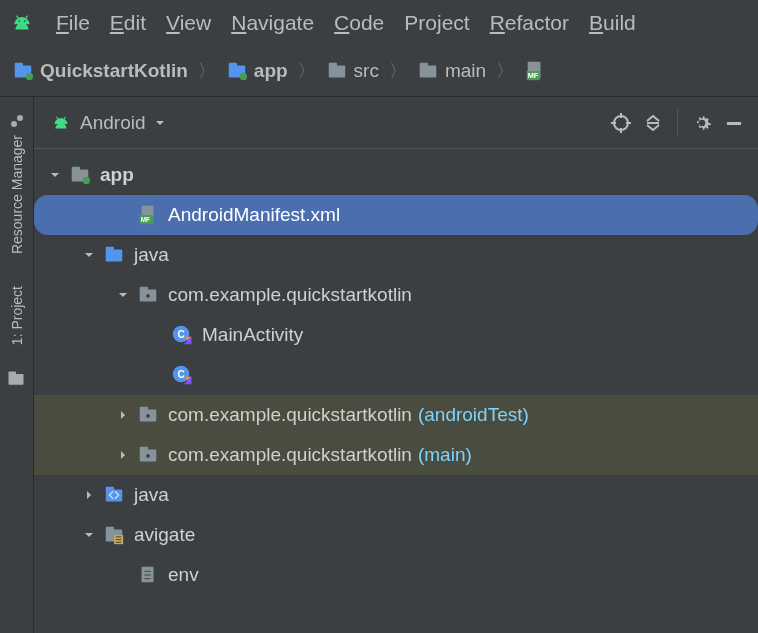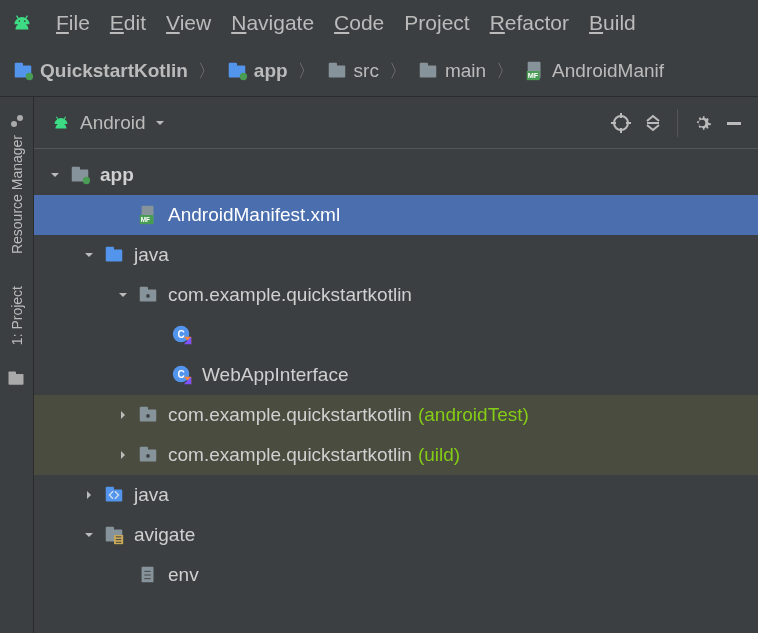--- a/index.html
+++ b/index.html
@@ -25,30 +25,30 @@
 .tool-window { flex: 1; display: flex; flex-direction: column; }
 .tool-header { display: flex; align-items: center; height: 52px; padding: 0 8px; border-bottom: 1px solid #515658; }
 .tool-header .selector { display: flex; align-items: center; gap: 8px; cursor: pointer; padding: 4px 8px; }
 .tool-header .selector .label { font-size: 19px; color: #bbbbbb; }
 .tool-header .spacer { flex: 1; }
 .tool-header .icon-btn { width: 32px; height: 32px; display: flex; align-items: center; justify-content: center; cursor: pointer; border-radius: 3px; }
 .tool-header .divider { width: 1px; height: 28px; background: #555; margin: 0 8px; }
 
 .tree { flex: 1; padding-top: 6px; overflow: hidden; }
 .tree-row { display: flex; align-items: center; height: 40px; cursor: pointer; padding-right: 8px; }
-.tree-row.selected { background: #4b6eaf; }
+.tree-row.selected { background: #4b6eaf; border-radius: 14px; }
 .tree-row.highlight { background: #4a4c3f; }
 .tree-row .indent { display: inline-block; }
 .tree-row .arrow { width: 18px; height: 18px; display: inline-flex; align-items: center; justify-content: center; margin-right: 4px; }
 .tree-row .arrow.none { visibility: hidden; }
 .tree-row .node-icon { width: 24px; height: 24px; display: inline-flex; align-items: center; justify-content: center; margin-right: 8px; }
 .tree-row .label { font-size: 19px; color: #d0d0d0; }
 .tree-row.selected .label { color: #ffffff; }
 .tree-row .label.bold { font-weight: 700; }
-.tree-row .suffix { font-size: 19px; color: #84cc16; margin-left: 6px; }
+.tree-row .suffix { font-size: 19px; color: #7dd3fc; margin-left: 6px; }
 
 svg { display: block; }
 </style>
 </head>
 <body>
 
 <div class="menubar">
   <span class="logo">
     <svg width="26" height="26" viewBox="0 0 24 24">
         <path fill="#3ddc84" d="M6 18c0-3.3 2.7-6 6-6s6 2.7 6 6H6zm2-10l-1.5-2.5 1-0.6L9 7.3C9.9 6.8 11 6.5 12 6.5s2.1 0.3 3 0.8l1.5-2.4 1 0.6L16 8c1.8 1.1 3 3 3 5.2H5C5 11 6.2 9.1 8 8zM9.5 11c0.4 0 0.8-0.3 0.8-0.8S9.9 9.5 9.5 9.5 8.8 9.8 8.8 10.2 9.1 11 9.5 11zm5 0c0.4 0 0.8-0.3 0.8-0.8S14.9 9.5 14.5 9.5s-0.8 0.3-0.8 0.8 0.4 0.7 0.8 0.7z"></path>
@@ -98,21 +98,20 @@
       </svg>
     <span class="label">main</span>
   </span>
   <span class="sep">〉</span>
   <span class="crumb">
     <svg width="22" height="22" viewBox="0 0 24 24">
         <rect x="4" y="2" width="14" height="18" rx="1" fill="#87939a"></rect>
         <rect x="3" y="12" width="14" height="10" fill="#499c54"></rect>
         <text x="4" y="20" font-size="8" fill="#fff" font-weight="700">MF</text>
       </svg>
-    <span class="label">AndroidManif</span>
   </span>
 </div>
 
 <div class="main">
 
   <div class="sidebar-tabs">
     <div class="sidebar-tab">
       <span>Resource Manager</span>
       <span class="sidebar-tab-icon">
         <svg width="16" height="16" viewBox="0 0 16 16">
@@ -235,33 +234,33 @@
           <span class="indent" style="width:114px"></span>
           <span class="arrow none"></span>
           <span class="node-icon">
             <svg width="22" height="22" viewBox="0 0 24 24">
               <circle cx="11" cy="11" r="9" fill="#5394ec"></circle>
               <text x="7" y="15" font-size="11" fill="#fff" font-weight="700">C</text>
               <polygon points="14,14 22,14 22,22" fill="#f9873a"></polygon>
               <polygon points="14,22 22,14 22,22" fill="#7f52ff"></polygon>
             </svg>
           </span>
+          <span class="label">MainActivity</span>
         </div>
         <div class="tree-row">
           <span class="indent" style="width:114px"></span>
           <span class="arrow none"></span>
           <span class="node-icon">
             <svg width="22" height="22" viewBox="0 0 24 24">
               <circle cx="11" cy="11" r="9" fill="#5394ec"></circle>
               <text x="7" y="15" font-size="11" fill="#fff" font-weight="700">C</text>
               <polygon points="14,14 22,14 22,22" fill="#f9873a"></polygon>
               <polygon points="14,22 22,14 22,22" fill="#7f52ff"></polygon>
             </svg>
           </span>
-          <span class="label">WebAppInterface</span>
         </div>
         <div class="tree-row highlight">
           <span class="indent" style="width:80px"></span>
           <span class="arrow ">
             <svg width="12" height="12" viewBox="0 0 12 12">
               <path d="M4 2l4 4-4 4z" fill="#bbb"></path>
             </svg>
           </span>
           <span class="node-icon">
             <svg width="22" height="22" viewBox="0 0 24 24">
@@ -281,21 +280,21 @@
             </svg>
           </span>
           <span class="node-icon">
             <svg width="22" height="22" viewBox="0 0 24 24">
               <rect x="3" y="6" width="18" height="13" rx="1" fill="#87939a"></rect>
               <rect x="3" y="3" width="9" height="4" rx="1" fill="#87939a"></rect>
               <circle cx="12" cy="13" r="2" fill="#3c3f41"></circle>
             </svg>
           </span>
           <span class="label">com.example.quickstartkotlin</span>
-          <span class="suffix">(uild)</span>
+          <span class="suffix">(main)</span>
         </div>
         <div class="tree-row">
           <span class="indent" style="width:46px"></span>
           <span class="arrow ">
             <svg width="12" height="12" viewBox="0 0 12 12">
               <path d="M4 2l4 4-4 4z" fill="#bbb"></path>
             </svg>
           </span>
           <span class="node-icon">
             <svg width="22" height="22" viewBox="0 0 24 24">

